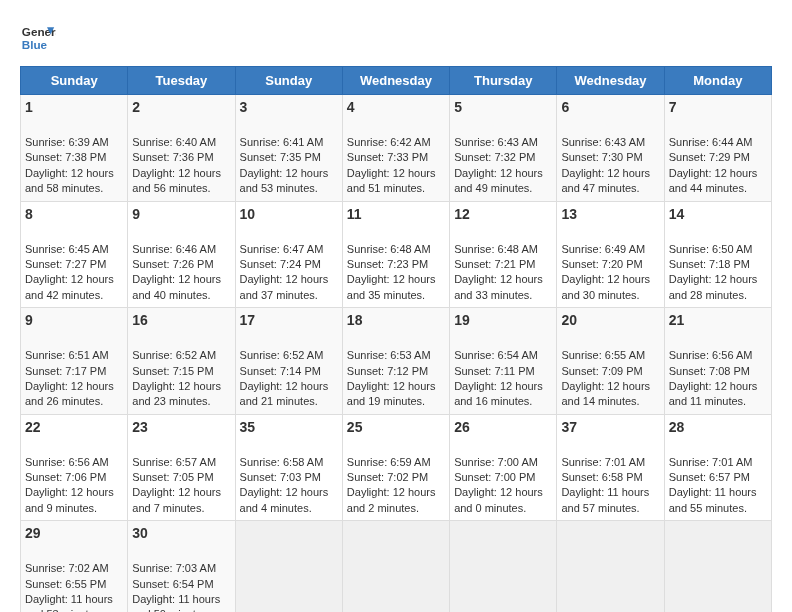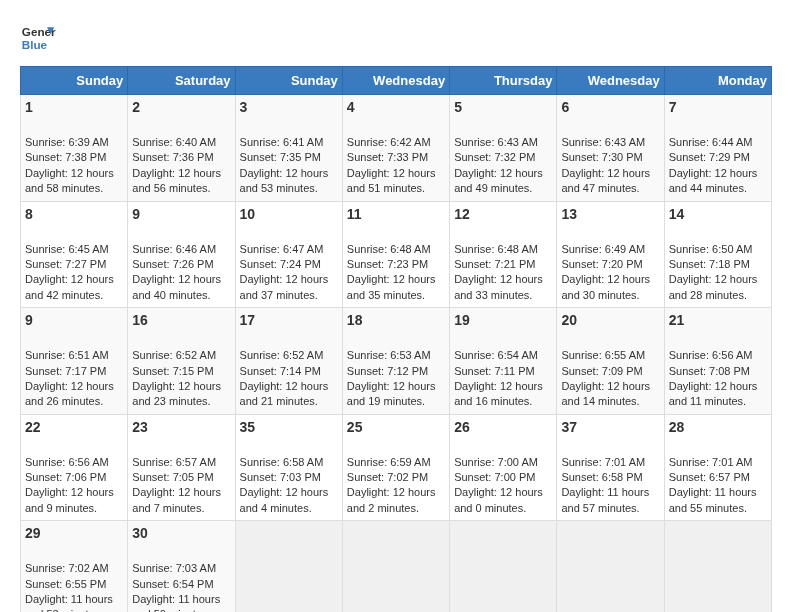--- a/index.html
+++ b/index.html
@@ -41,21 +41,21 @@
       width: 100%;
       border-collapse: collapse;
       font-size: 11px;
     }
     thead tr {
       background-color: #3a7bbf;
       color: #fff;
     }
     thead th {
       padding: 6px 4px;
-      text-align: right;
+      text-align: center;
       font-size: 13px;
       font-weight: bold;
       border: 1px solid #2a6aaf;
     }
     tbody tr {
       border-bottom: 1px solid #ccc;
     }
     tbody td {
       padding: 4px;
       vertical-align: top;
@@ -99,21 +99,21 @@
   <div class="title-area">
     <div class="month-title"></div>
     <div class="subtitle"></div>
   </div>
 </div>
 
 <table>
   <thead>
     <tr>
       <th>Sunday</th>
-      <th>Saturday</th>
+      <th>Tuesday</th>
       <th>Sunday</th>
       <th>Wednesday</th>
       <th>Thursday</th>
       <th>Wednesday</th>
       <th>Monday</th>
     </tr>
   </thead>
   <tbody id="calendar-body">
   <tr>
         <td>

